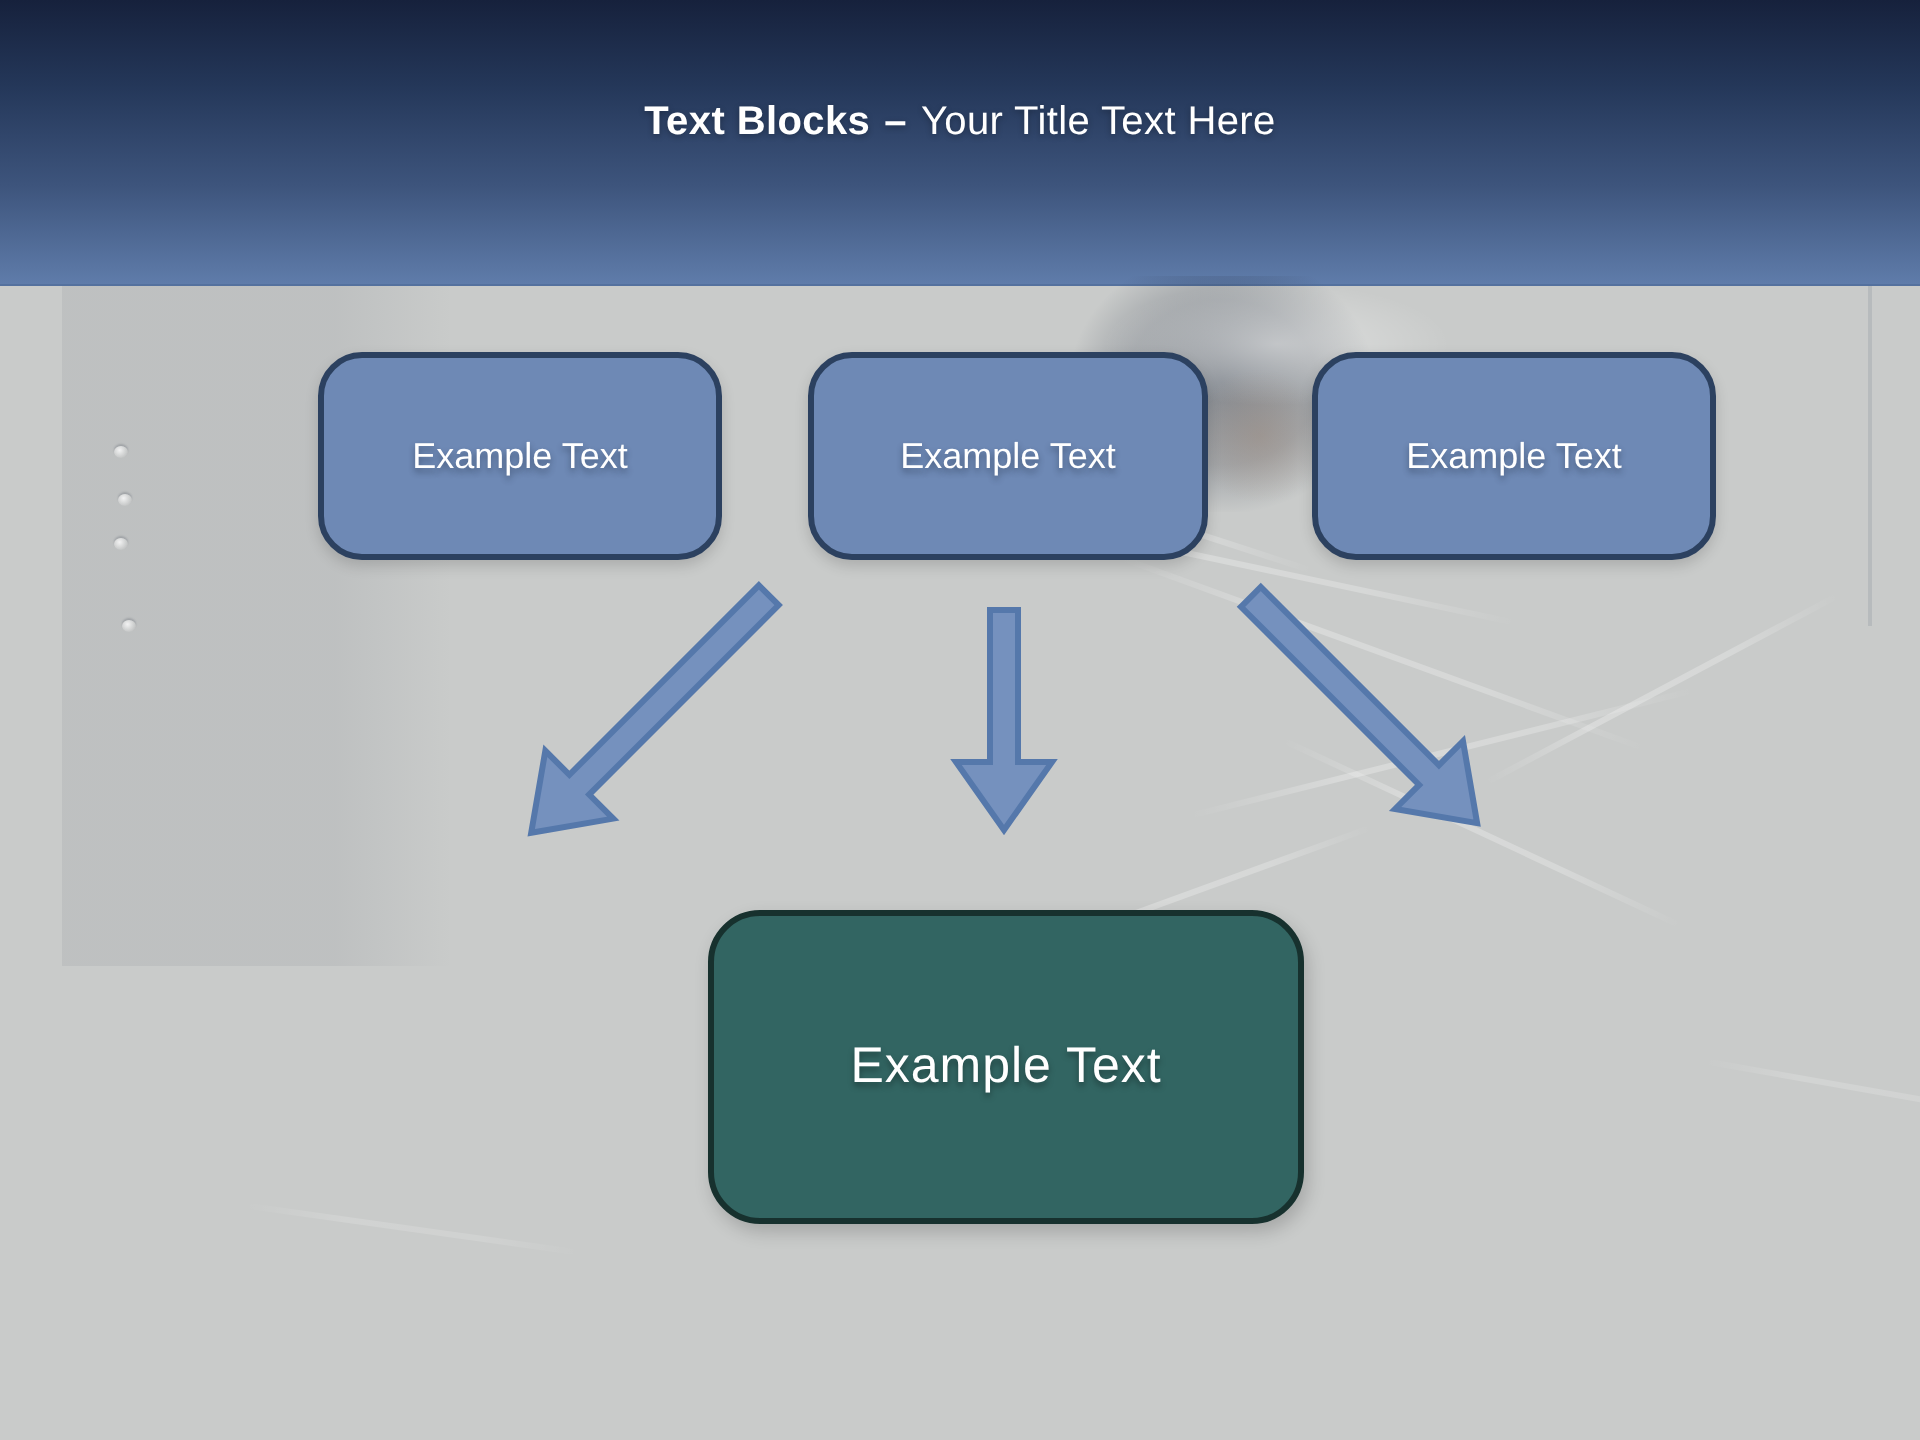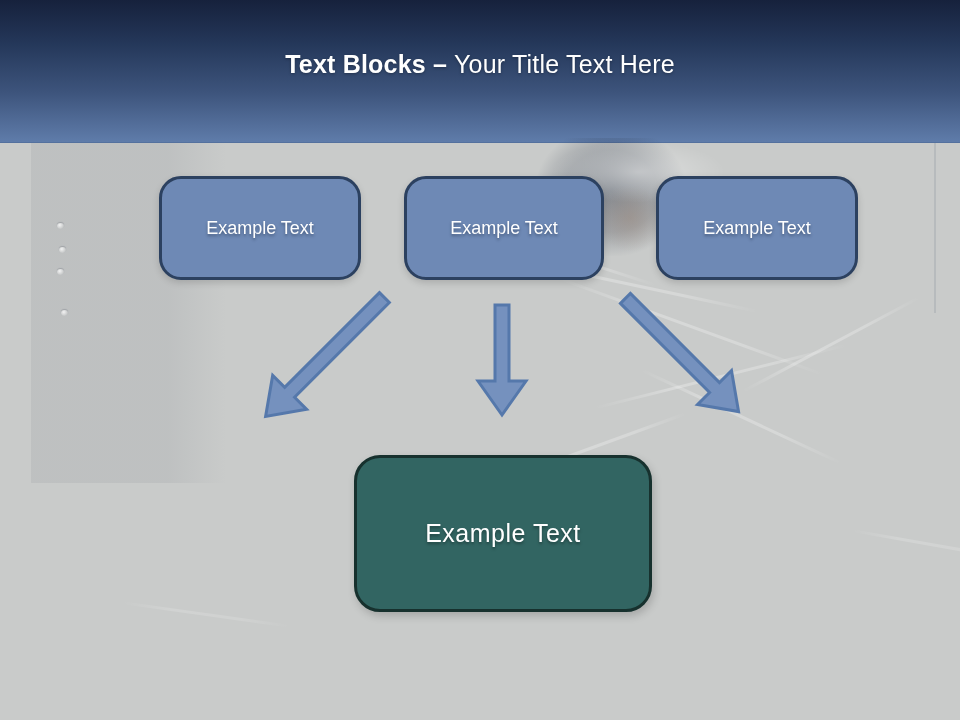--- a/index.html
+++ b/index.html
@@ -12,21 +12,21 @@
 
   
   .header {
     position:absolute; left:0; top:0; width:960px; height:143px;
     background:linear-gradient(180deg, #16213c 0%, #243759 30%, #3d547c 65%, #5f7caa 100%);
     border-bottom:1px solid #54719e;
     box-sizing:border-box;
   }
   .title {
     margin:0; padding-top:50px; text-align:center;
-    color:#ffffff; font-size:25px; font-weight:400; letter-spacing:0.2px;
+    color:#ffffff; font-size:20px; font-weight:400; letter-spacing:0.2px;
     text-shadow:0 1px 3px rgba(0,0,0,0.30);
   }
   .t-bold { font-weight:700; }
   .t-sep  { font-weight:600; margin:0 7px; }
   .t-rest { font-weight:400; }
 
   
   .canvas { position:absolute; left:0; top:143px; width:960px; height:577px;margin-left:31px; }
 
   

